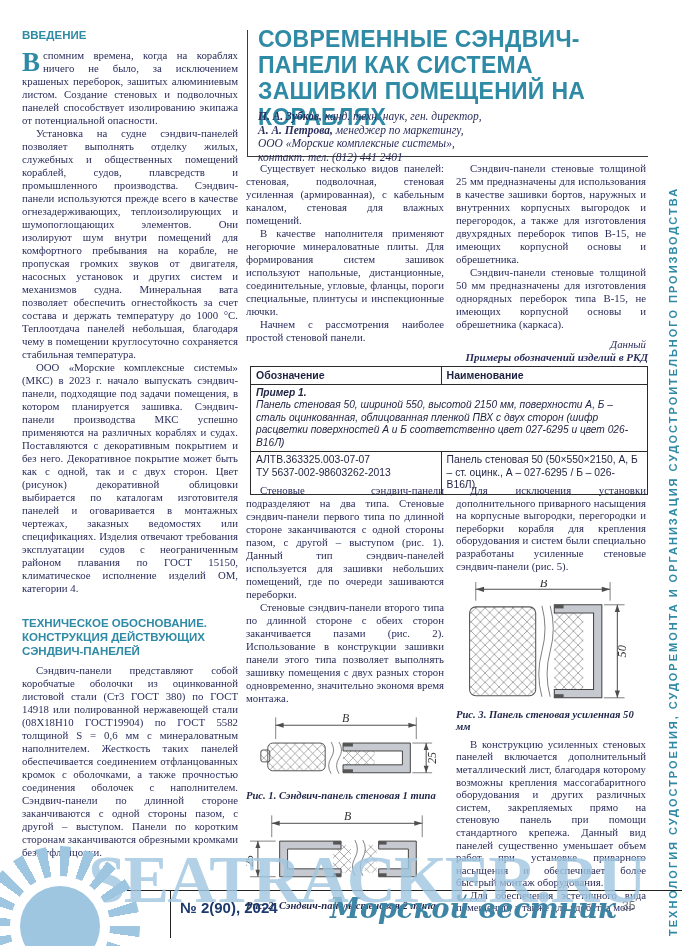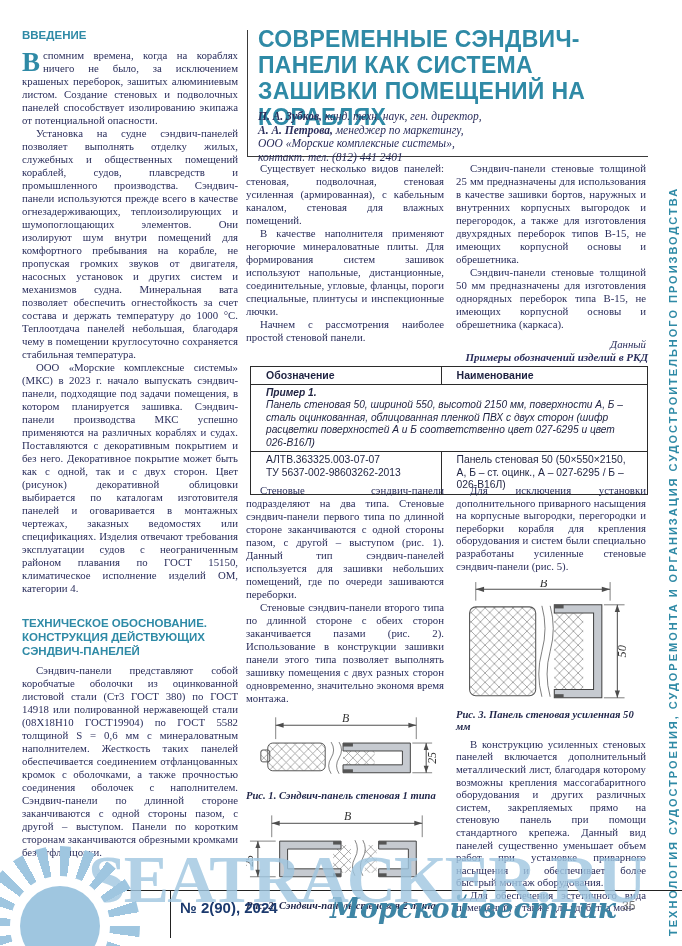--- a/index.html
+++ b/index.html
@@ -19,21 +19,21 @@
          font-weight:bold;font-size:23px;line-height:26px;color:#2f8aa6;letter-spacing:.3px;}
   .authors{position:absolute;left:258px;top:110px;width:390px;font-style:italic;
            font-size:11.5px;line-height:13.5px;}
   .authors b{font-weight:bold;}
   .vrule{position:absolute;background:#3a3a3a;}
   
   .tablewrap{position:absolute;left:250px;top:338px;width:398px;}
   .table-label{font-style:italic;text-align:right;font-size:10.8px;margin:0 2px 1px 0;}
   .table-title{font-style:italic;font-weight:bold;text-align:right;font-size:11px;margin:0 0 3px 0;}
   table.rkd{border-collapse:collapse;width:100%;font-size:10.3px;line-height:12.5px;color:#1d2140;}
-  table.rkd th,table.rkd td{border:1px solid #2b2b2b;padding:2px 15px;vertical-align:top;text-align:left;margin-left:34px;}
+  table.rkd th,table.rkd td{border:1px solid #2b2b2b;padding:2px 5px;vertical-align:top;text-align:left;margin-left:34px;}
   table.rkd th{font-family:"Liberation Sans",sans-serif;font-weight:bold;font-size:10.5px;}
   td.example{font-style:italic;font-family:"Liberation Sans",sans-serif;font-size:10.2px;text-align:justify;}
   td.desig{font-family:Liberation Sans, sans-serif;white-space:nowrap;}
   td.namecell{font-family:"Liberation Sans",sans-serif;}
   .ex-label{font-weight:bold;}
   
   .figure{margin-top:8px;}
   .figcaption{font-weight:bold;font-style:italic;font-size:10.6px;line-height:12.5px;color:#1e2448;
               text-align:left;margin-top:2px;}
   svg .dline{stroke:#4d4d4d;stroke-width:1;fill:none;}

